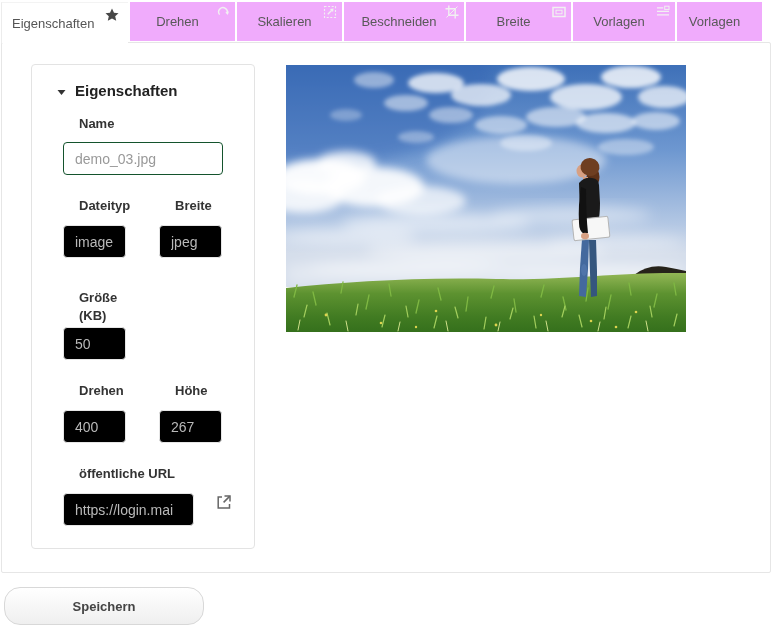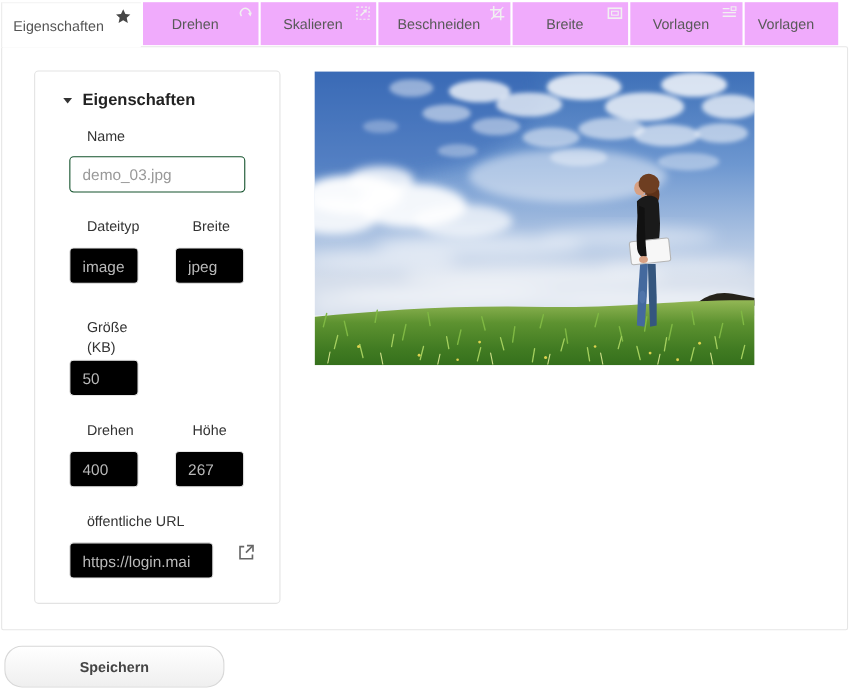--- a/index.html
+++ b/index.html
@@ -20,21 +20,21 @@
 
   
   .content { position:absolute; top:42px; left:1px; width:770px; height:531px;
              border:1px solid #e6e6e6; border-radius:2px; background:#fff; z-index:1; }
 
   
   .panel { position:absolute; left:29px; top:21px; width:224px; height:485px;
            border:1px solid #e3e3e3; border-radius:4px; background:#fff; }
   .panel-title { position:absolute; left:25px; top:17px; display:flex; align-items:center; gap:9px;
                  font-size:15px; font-weight:bold; color:#222; cursor:pointer; }
-  .flabel { position:absolute; font-size:13px; font-weight:normal; color:#333;padding-left:16px; }
+  .flabel { position:absolute; font-size:13px; font-weight:bold; color:#333;padding-left:16px; }
   .inp { position:absolute; height:33px; border:1px solid #14532d; border-radius:4px; background:#fff;
          font-family:inherit; font-size:14px; color:#999; padding:0 8px 0 11px; }
   .inp.dis { background:#000000; border-color:#e6e6e6; color:#b9b9b9; }
   .lbl-name{left:31px;top:51px} .inp-name{left:31px;top:77px;width:160px}
   .lbl-type{left:31px;top:133px} .lbl-sub{left:127px;top:133px}
   .inp-type{left:31px;top:160px;width:63px} .inp-sub{left:127px;top:160px;width:63px}
   .lbl-size{left:31px;top:225px} .lbl-size2{left:31px;top:243px}
   .inp-size{left:31px;top:262px;width:63px}
   .lbl-w{left:31px;top:318px} .lbl-h{left:127px;top:318px}
   .inp-w{left:31px;top:345px;width:63px} .inp-h{left:127px;top:345px;width:63px}

